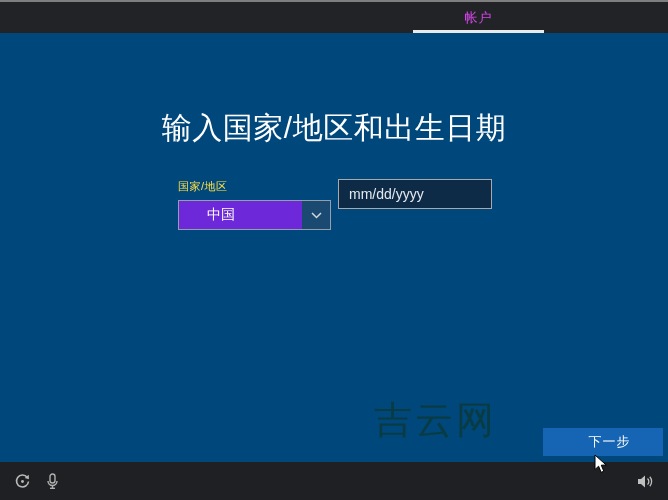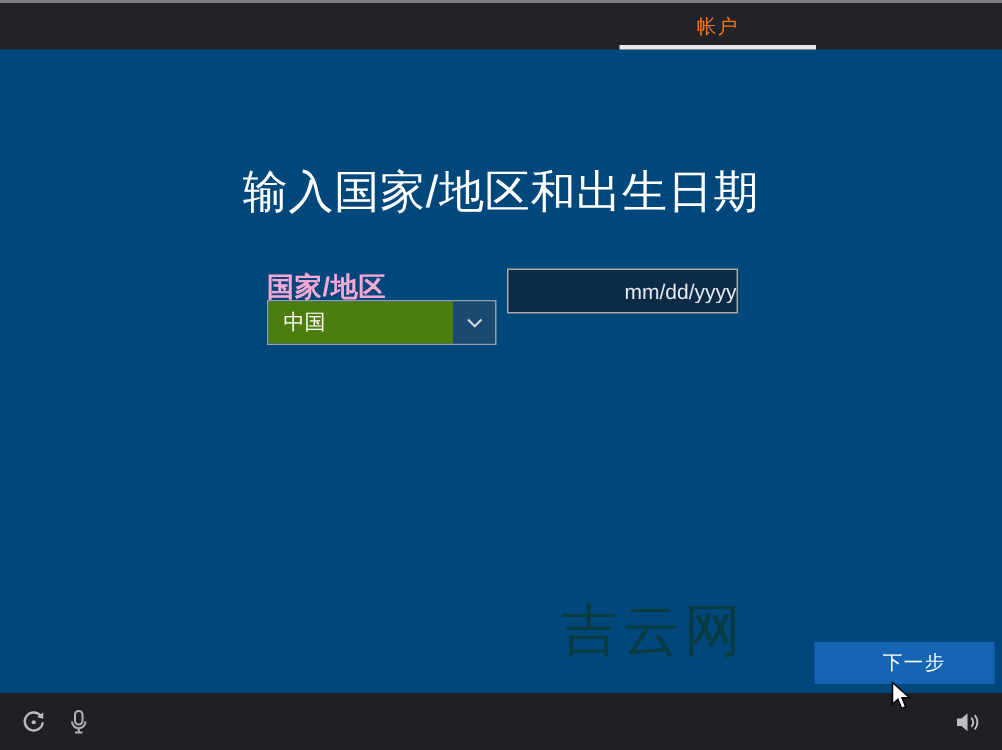--- a/index.html
+++ b/index.html
@@ -10,56 +10,54 @@
     -webkit-font-smoothing:antialiased;
   }
   
   .topbar{
     position:absolute;top:0;left:0;width:668px;height:33px;
     background:#222326;border-top:2px solid #7f7f7f;box-sizing:border-box;
   }
   .tab{
     position:absolute;left:413px;top:0;width:131px;height:31px;
     display:flex;align-items:center;justify-content:center;
-    color:#f97316;font-size:13px;letter-spacing:1px;cursor:default;
+    color:#d946ef;font-size:13px;letter-spacing:1px;cursor:default;
   }
   .tab-underline{
     position:absolute;left:413px;top:28px;width:131px;height:3px;
     background:#e9e9e9;
   }
   
   .main{position:absolute;top:33px;left:0;width:529px;height:429px;}
   .title{
     position:absolute;top:75px;left:0;width:668px;text-align:center;
     color:#ffffff;font-size:30px;font-weight:400;letter-spacing:0.5px;
   }
   .form{position:absolute;left:178px;top:146px;display:flex;gap:7px;}
   .field{display:flex;flex-direction:column;}
   .field-label{
-    color:#f9a8d4;font-size:18px;height:13px;margin-bottom:8px;
+    color:#fde047;font-size:11px;height:13px;margin-bottom:8px;
     letter-spacing:0.5px;
-    font-weight:bold;
   }
   .select{
     width:153px;height:30px;box-sizing:border-box;
     border:1px solid #93a0ab;display:flex;cursor:default;
   }
   .select-value{
-    flex:1;background:#4d7c0f;color:#ffffff;font-size:14px;
-    display:flex;align-items:center;padding-left:10px;
+    flex:1;background:#6d28d9;color:#ffffff;font-size:14px;
+    display:flex;align-items:center;padding-left:28px;
   }
   .select-chevron{
     width:28px;background:#1a4a72;display:flex;align-items:center;justify-content:center;
   }
   .dateinput{
     width:154px;height:30px;box-sizing:border-box;
     background:#0d2b47;border:1px solid #a9a9a9;color:#ffffff;
     font-size:14px;padding:0 0 0 10px;outline:none;
     font-family:"Liberation Sans","DejaVu Sans",sans-serif;
-    text-align:right;
   }
   .dateinput::placeholder{color:#e4e9ee;opacity:1;}
   .watermark{
     position:absolute;left:374px;top:362px;
     color:rgba(9,59,63,0.95);font-size:38px;font-weight:400;
     letter-spacing:3px;user-select:none;
   }
   .next-btn{
     position:absolute;left:543px;top:395px;width:120px;height:28px;
     background:#1565b4;border:none;color:#ffffff;font-size:13px;

